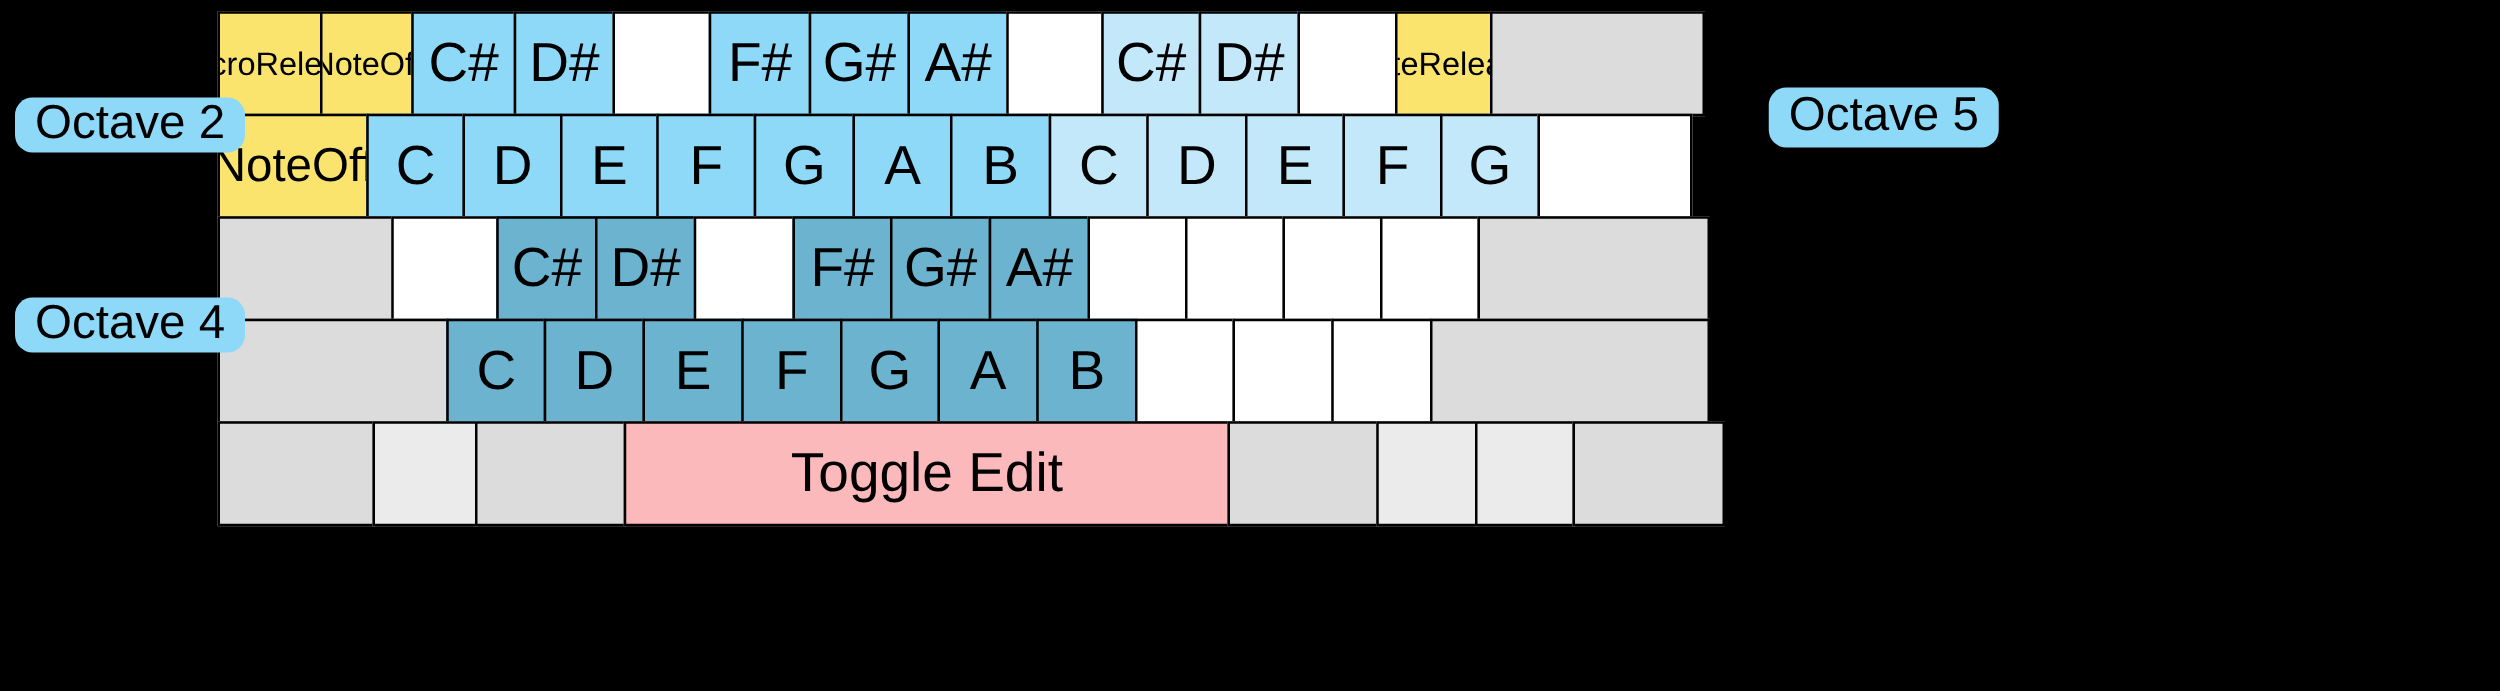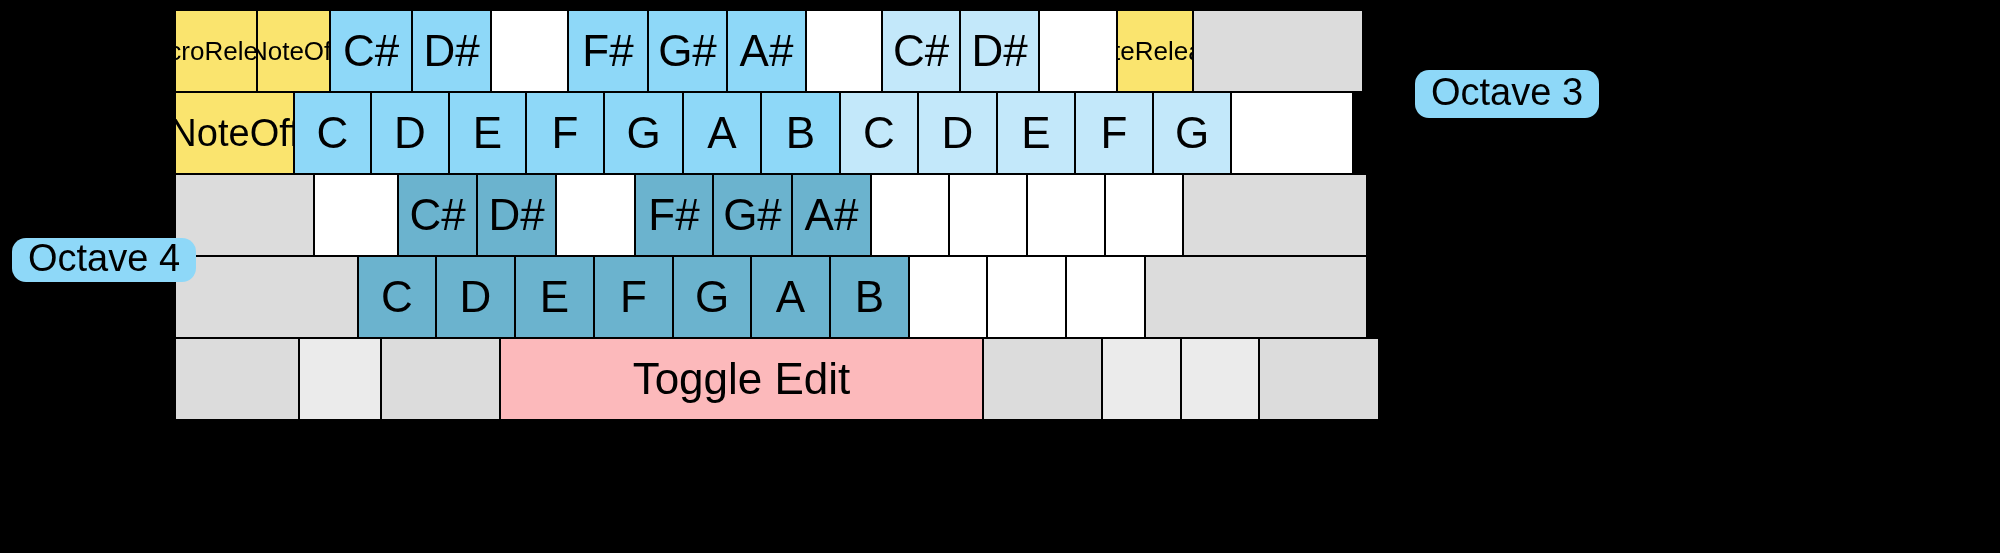--- a/index.html
+++ b/index.html
@@ -240,18 +240,19 @@
         <div class="key k-pink t-big" style="width: 485px;">
           <span style="display: block;">Toggle Edit</span>
         </div>
         <div class="key k-grey t-big" style="width: 121px;"></div>
         <div class="key k-grey2 t-big" style="width: 81px;"></div>
         <div class="key k-grey2 t-big" style="width: 80px;"></div>
         <div class="key k-grey t-big" style="width: 122px;"></div>
       </div>
     </div>
 
+  <div class="octave-pill" id="octave2-pill">Octave 2</div>
 
   <div class="octave-pill" id="octave1-pill">Octave 4</div>
 
-  <div class="octave-pill" id="octave3-pill">Octave 3</div>
+  <div class="octave-pill" id="octave3-pill">Octave 5</div>
 
 </div>
 
 </body></html>

